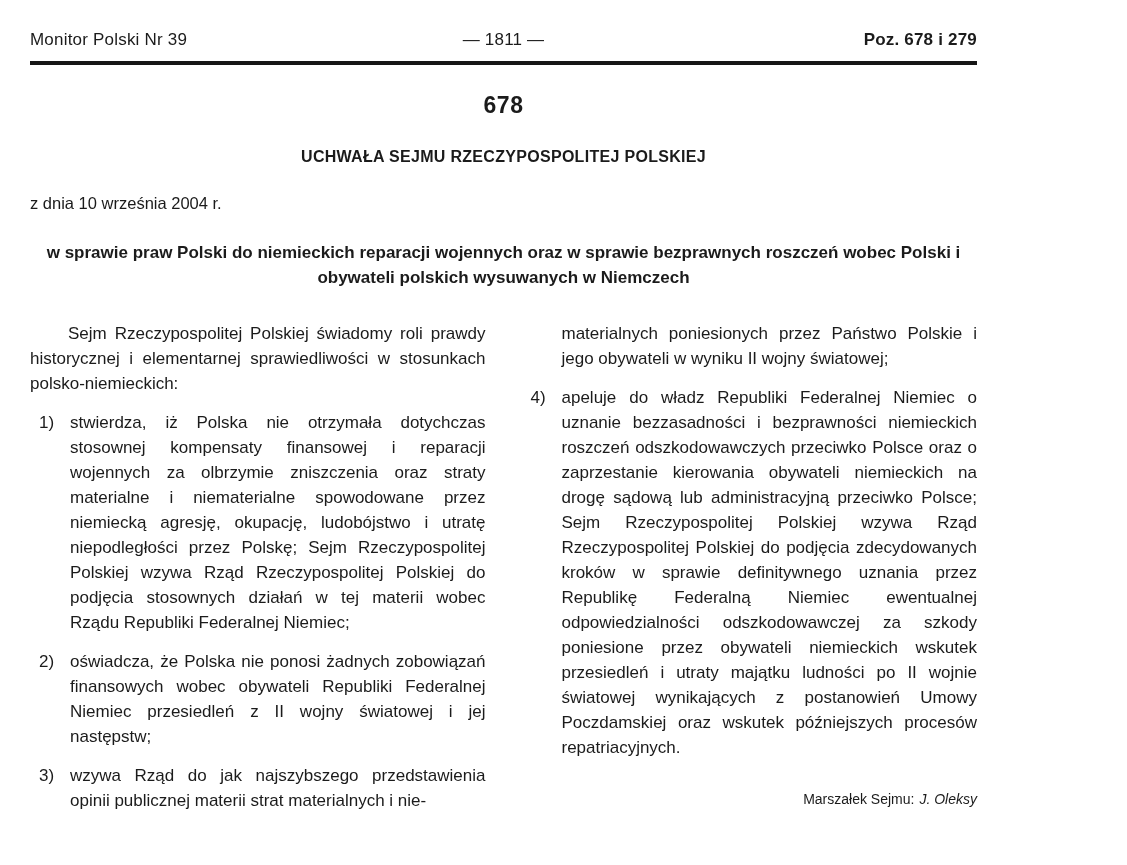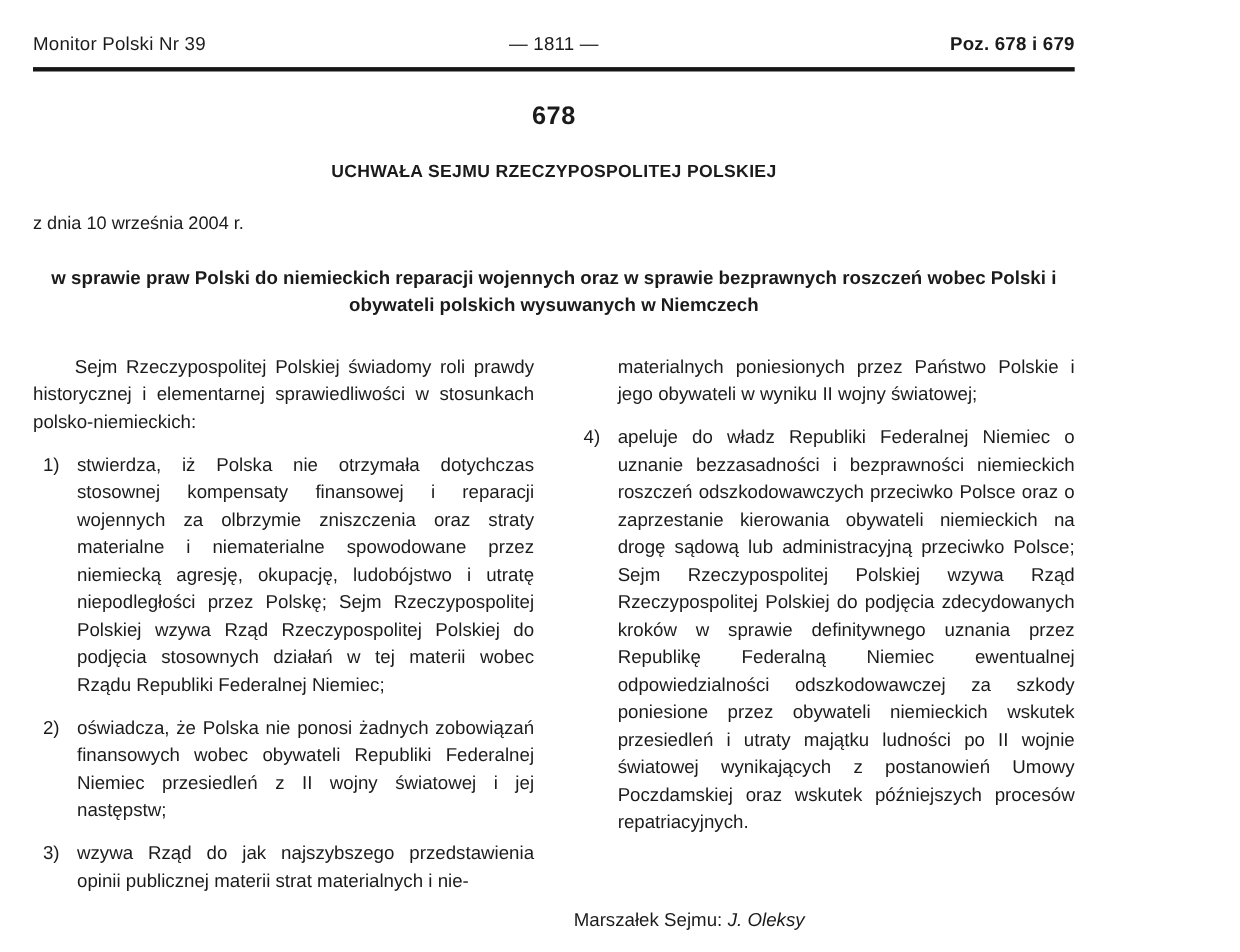--- a/index.html
+++ b/index.html
@@ -85,37 +85,38 @@
   .list-item .num {
     flex: 0 0 40px;
     padding-left: 9px;
   }
   .list-item .txt { flex: 1 1 auto; }
   .continuation {
     margin: 0;
     padding-left: 40px;
   }
   .signature {
-    margin-top: 64px;
-    font-size: 17px;
+    margin-top: 27px;
+    text-align: right;
+    font-size: 14px;
   }
   .signature .sig-name {
     font-style: italic;
     margin-left: 5px;
   }
 </style>
 </head>
 <body>
 
 <div class="page">
 
   <div class="running-head">
     <span class="rh-left">Monitor Polski Nr 39</span>
     <span class="rh-center">— 1811 —</span>
-    <span class="rh-right">Poz. 678 i 679</span>
+    <span class="rh-right">Poz. 678 i 279</span>
   </div>
 
   <div class="head-rule"></div>
 
   <div class="act-number">678</div>
 
   <h1 class="act-title">UCHWAŁA SEJMU RZECZYPOSPOLITEJ POLSKIEJ</h1>
 
   <div class="act-date">z dnia 10 września 2004 r.</div>
 

